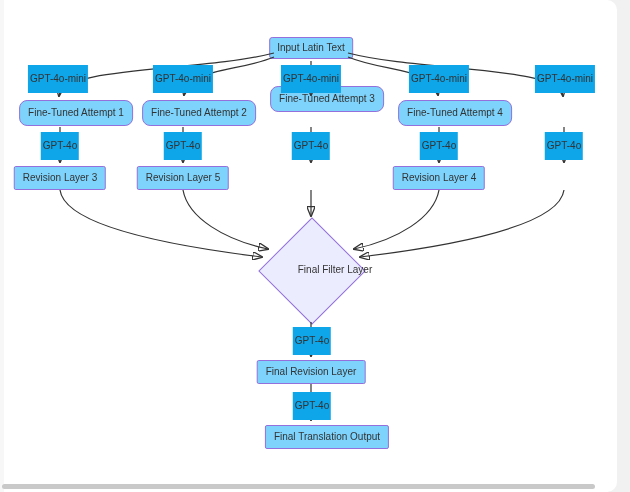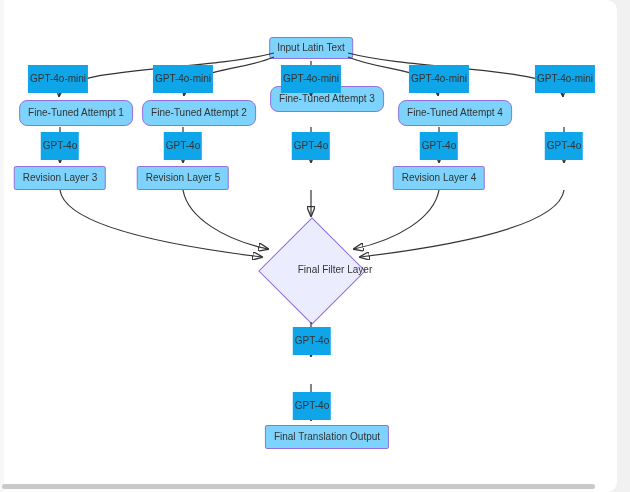--- a/index.html
+++ b/index.html
@@ -69,20 +69,21 @@
   <div class="node rounded" style="left:311px;top:86px;">Fine-Tuned Attempt 3</div>
   <div class="node rounded" style="left:439px;top:100px;">Fine-Tuned Attempt 4</div>
 
   <div class="node rect-sm" style="left:60px;top:166px;">Revision Layer 3</div>
   <div class="node rect-sm" style="left:183px;top:166px;">Revision Layer 5</div>
   <div class="node rect-sm" style="left:439px;top:166px;">Revision Layer 4</div>
 
   <div class="diamond"></div>
   <div class="diamond-label">Final Filter Layer</div>
 
+  <div class="node rect-sm" style="left:311px;top:360px;">Final Revision Layer</div>
   <div class="node rect-sm" style="left:311px;top:425px;margin-left:16px;">Final Translation Output</div>
 
   <svg class="edges" width="630" height="492" viewBox="0 0 630 492">
     <defs>
       <marker id="arrow" viewBox="0 0 10 8" refX="9" refY="4" markerWidth="9" markerHeight="7" orient="auto">
         <path d="M0,0 L10,4 L0,8 z" fill="#333333" stroke="none"></path>
       </marker>
     </defs>
     <path d="M 274,53 C 200,72 62,66 59,96" marker-end="url(#arrow)"></path>
     <path d="M 274,57 C 238,72 188,68 184,95" marker-end="url(#arrow)"></path>

